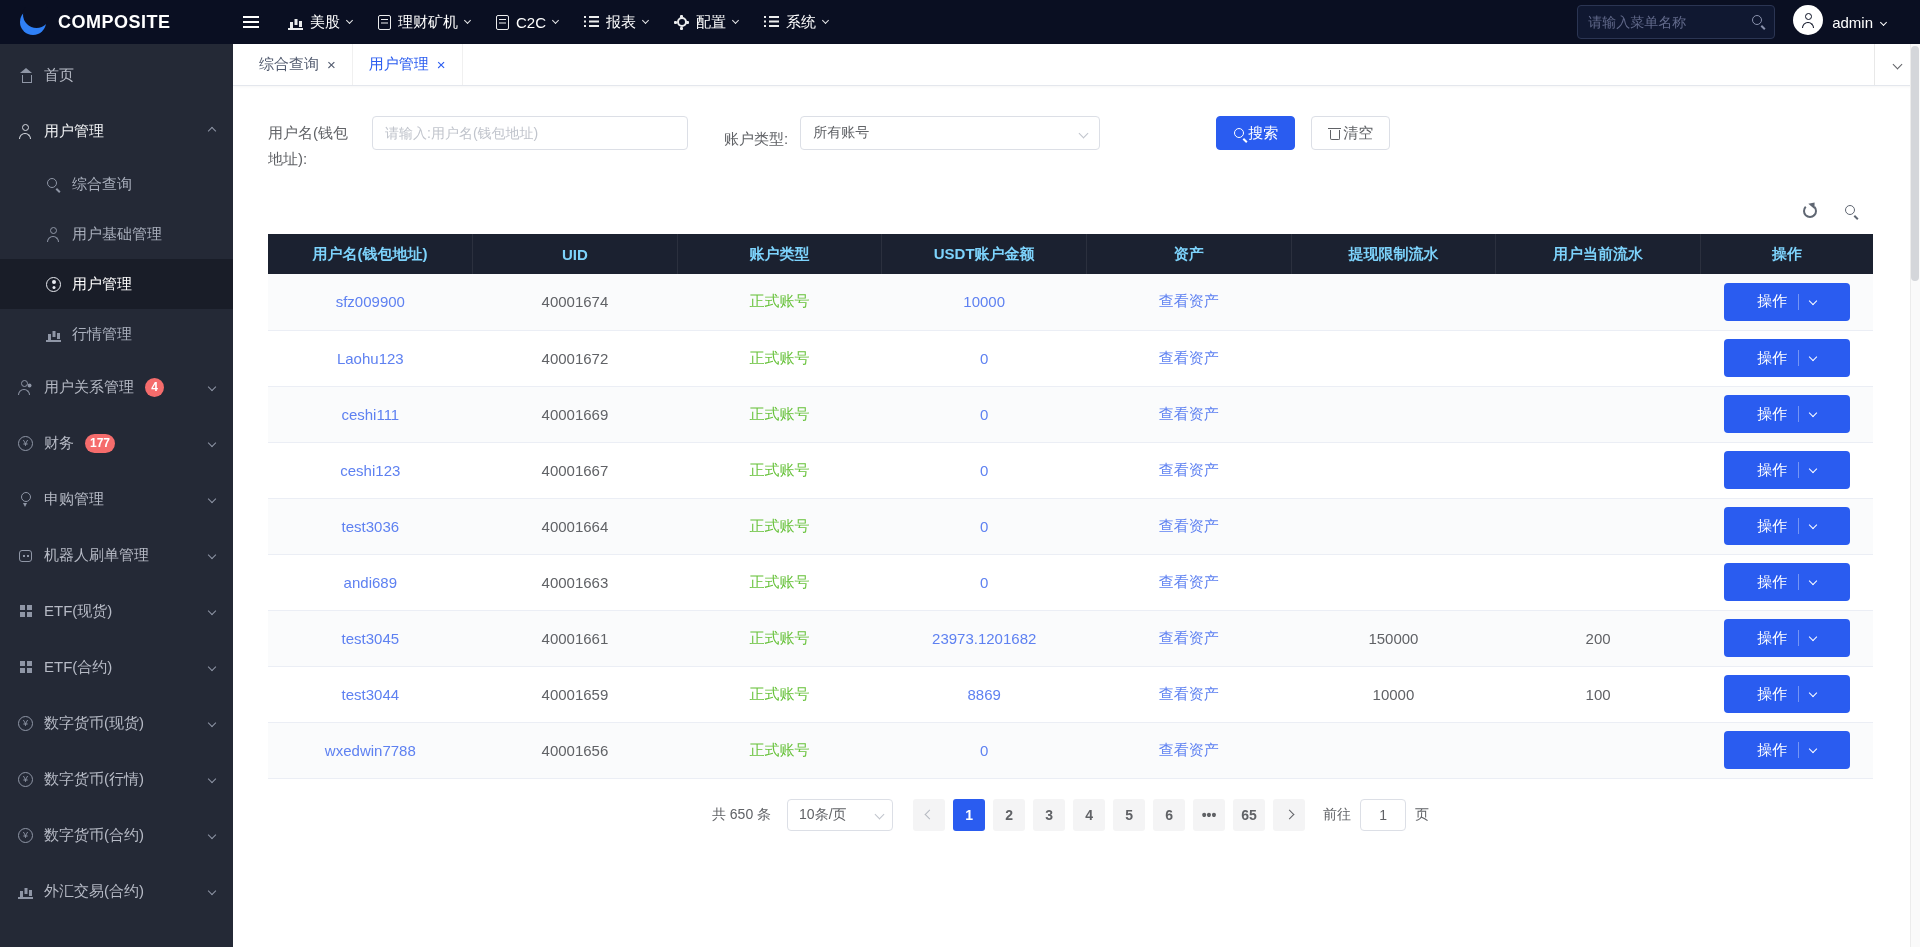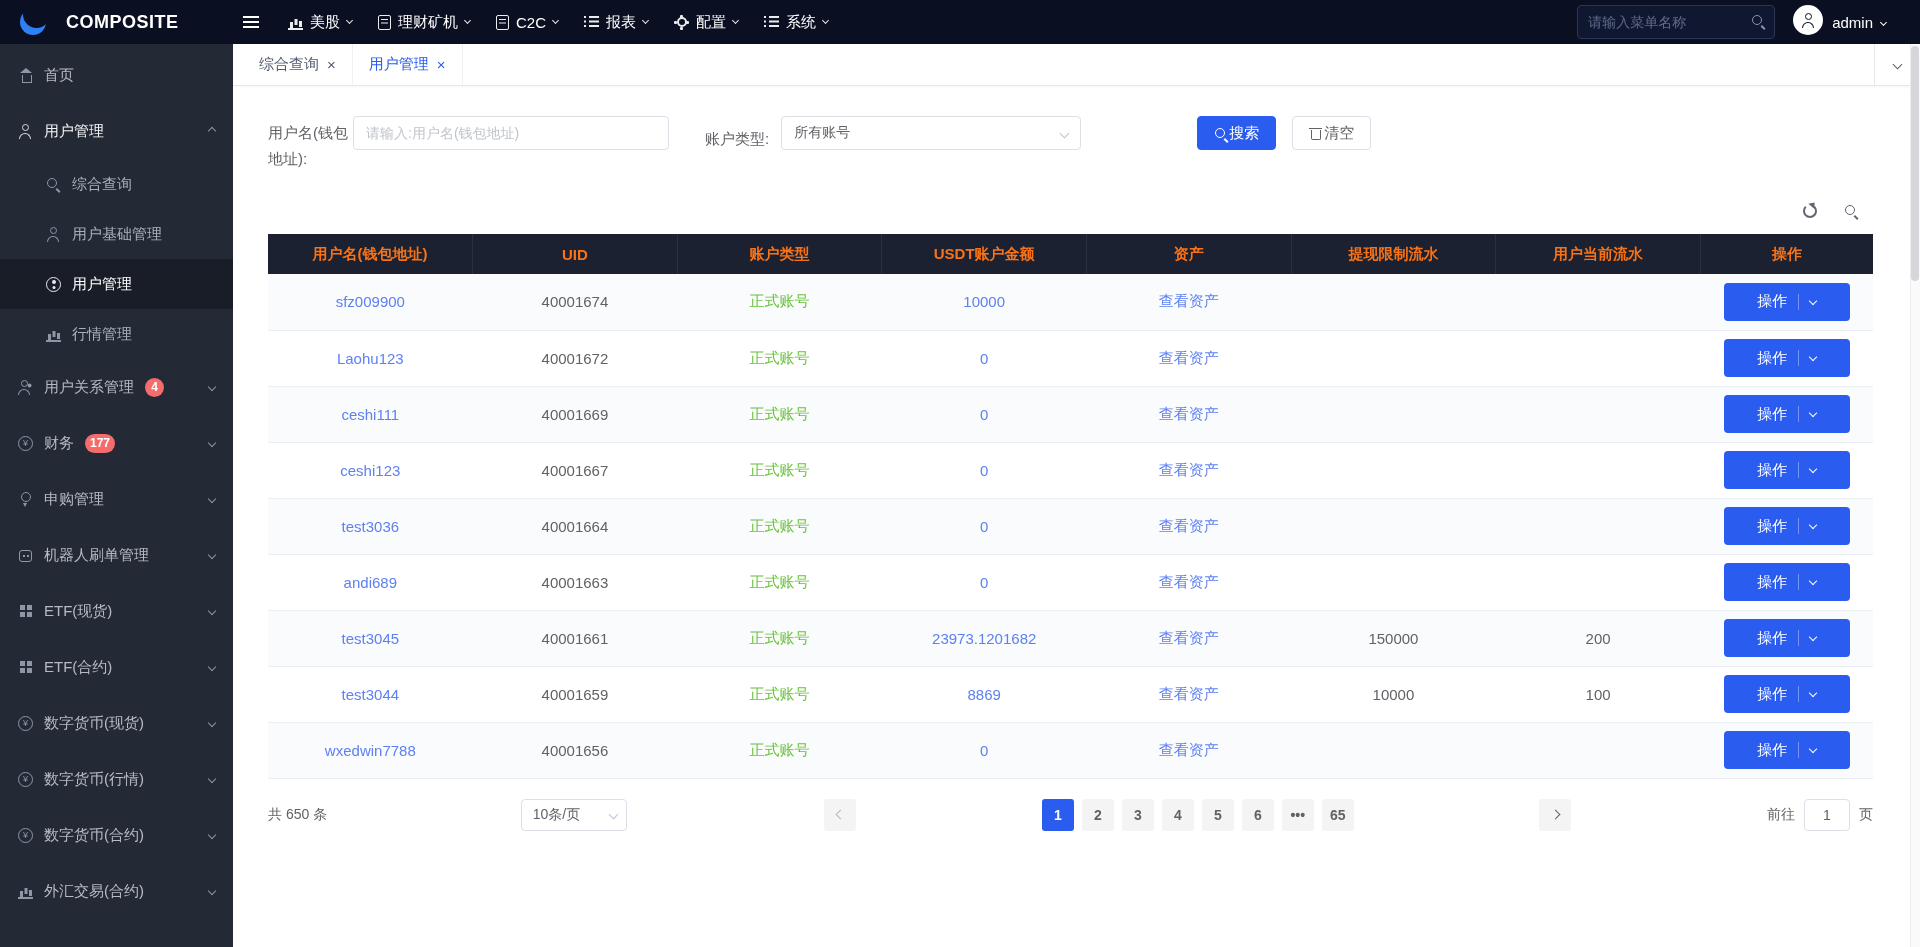--- a/index.html
+++ b/index.html
@@ -88,21 +88,21 @@
   .ic-refresh{width:16px;height:16px}
   .ic-refresh::before{content:"";position:absolute;inset:1px;border:2px solid currentColor;border-radius:50%;border-top-color:transparent}
   .ic-refresh::after{content:"";position:absolute;top:-1px;right:1px;border-left:4px solid transparent;border-right:4px solid transparent;border-bottom:5px solid currentColor;transform:rotate(40deg)}
 
   .ic-trash{width:13px;height:15px}
   .ic-trash::before{content:"";position:absolute;left:2px;top:4px;width:8px;height:9px;border:1.5px solid currentColor;border-top:none;border-radius:0 0 2px 2px}
   .ic-trash::after{content:"";position:absolute;left:0;top:2px;width:13px;height:1.5px;background:currentColor;box-shadow:-4px -2px 0 9px transparent}
 
   
   .topbar{height:44px;background:var(--topbar);display:flex;align-items:center;color:#fff}
-  .brand{width:233px;display:flex;align-items:center;gap:18px;padding-left:18px;flex:none}
+  .brand{width:233px;display:flex;align-items:center;gap:10px;padding-left:18px;flex:none}
   .logo{width:30px;height:30px;position:relative;overflow:hidden}
   .logo::before{content:"";position:absolute;inset:2px;background:#2f80f7;border-radius:50%}
   .logo::after{content:"";position:absolute;left:5px;top:-6px;width:27px;height:27px;background:var(--topbar);border-radius:50%}
   .brand-name{font-size:18px;font-weight:bold;letter-spacing:.5px}
   .hamburger{margin:0 16px 0 10px;color:#fff;cursor:pointer;display:flex;align-items:center}
   .topnav{display:flex;align-items:center}
   .nav-item{display:flex;align-items:center;gap:7px;padding:0 13px;height:44px;font-size:15px;cursor:pointer;color:#fff}
   .nav-item .icon{opacity:.92}
   .nav-item .chev{margin-top:-3px;opacity:.9}
   .top-right{margin-left:auto;display:flex;padding-right:34px}
@@ -135,44 +135,44 @@
   .tab{display:flex;align-items:center;padding:0 16px;font-size:15px;color:#515a6e;cursor:pointer;border-right:1px solid #f0f0f0}
   .tab.active{color:var(--blue)}
   .tab-close{margin-left:8px;font-size:15px;line-height:1;cursor:pointer}
   .tab-actions{margin-left:auto;width:46px;border-left:1px solid #e8e8e8;display:flex;align-items:center;justify-content:center;color:#606266;cursor:pointer}
 
   
   .content{flex:1;padding:30px 47px 0 35px;overflow:hidden}
   .filters{display:flex;align-items:flex-start}
   .f-label{width:80px;font-size:15px;color:#606266;line-height:26px;padding-top:4px}
   .f-label.single{width:auto;padding-top:10px;margin-left:36px}
-  .f-input{width:316px;height:34px;border:1px solid #dcdfe6;border-radius:4px;padding:6px 12px;font-size:14px;color:#606266;outline:none;margin-left:5px}
+  .f-input{width:316px;height:34px;border:1px solid #dcdfe6;border-radius:4px;padding:6px 12px;font-size:14px;color:#606266;outline:none;margin-left:24px}
   .f-input::placeholder{color:#c0c4cc}
   .f-select{width:300px;height:34px;border:1px solid #dcdfe6;border-radius:4px;background:#fff;display:flex;align-items:center;justify-content:space-between;padding:0 12px;font-size:14px;color:#606266;margin-left:12px;cursor:pointer}
   .f-select .chev{color:#c0c4cc}
   .btn{height:34px;border-radius:4px;font-size:15px;display:inline-flex;align-items:center;gap:2px;padding:0 16px;cursor:pointer}
   .btn-primary{background:var(--blue);border:1px solid var(--blue);color:#fff;margin-left:116px}
   .btn-plain{background:#fff;border:1px solid #dcdfe6;color:#606266;margin-left:16px}
 
   .table-tools{display:flex;justify-content:flex-end;gap:26px;color:#606266;margin:30px 14px 14px 0;height:18px;align-items:center}
   .tool-btn{cursor:pointer;color:#5f6672}
 
   table{width:100%;border-collapse:collapse;table-layout:fixed}
-  thead th{background:var(--thead);color:#f97316;font-weight:bold;font-size:15px;height:40px;border-right:1px solid rgba(255,255,255,.07);text-align:center}
+  thead th{background:var(--thead);color:#7dd3fc;font-weight:bold;font-size:15px;height:40px;border-right:1px solid rgba(255,255,255,.07);text-align:center}
   thead th:last-child{border-right:none}
   tbody td{height:56px;text-align:center;font-size:15px;color:#606266;border-bottom:1px solid var(--border);overflow:hidden;white-space:nowrap}
   tbody tr.striped{background:#fafbfc}
   .cell-link{color:var(--link);cursor:pointer;text-decoration:none}
   .cell-green{color:var(--green)}
   .action-btn{background:var(--blue);color:#fff;border:none;border-radius:4px;height:38px;width:126px;font-size:15px;display:inline-flex;align-items:center;justify-content:center;gap:11px;cursor:pointer}
   .ab-div{width:1px;height:16px;background:rgba(255,255,255,.35)}
   .action-btn .chev{width:6px;height:6px;margin-top:-2px}
 
   
-  .pagination{display:flex;align-items:center;justify-content:space-between;margin-top:20px;font-size:14px;color:#606266}
+  .pagination{display:flex;align-items:center;justify-content:center;margin-top:20px;font-size:14px;color:#606266}
   .p-total{margin-right:16px}
   .p-size{width:106px;height:32px;border:1px solid #dcdfe6;border-radius:4px;background:#fff;display:flex;align-items:center;justify-content:space-between;padding:0 9px 0 11px;margin-right:16px;cursor:pointer}
   .p-size .chev{color:#c0c4cc}
   .p-btn{min-width:32px;height:32px;margin:0 4px;background:#f4f4f5;border-radius:3px;display:flex;align-items:center;justify-content:center;color:#606266;font-weight:bold;cursor:pointer;border:none;font-size:14px}
   .p-btn.active{background:var(--blue);color:#fff}
   .p-prev{color:#b4b8c0}
   .p-goto{display:flex;align-items:center;gap:9px;margin-left:14px}
   .p-goto input{width:46px;height:32px;border:1px solid #dcdfe6;border-radius:4px;text-align:center;font-size:14px;color:#606266;outline:none}
 
   

